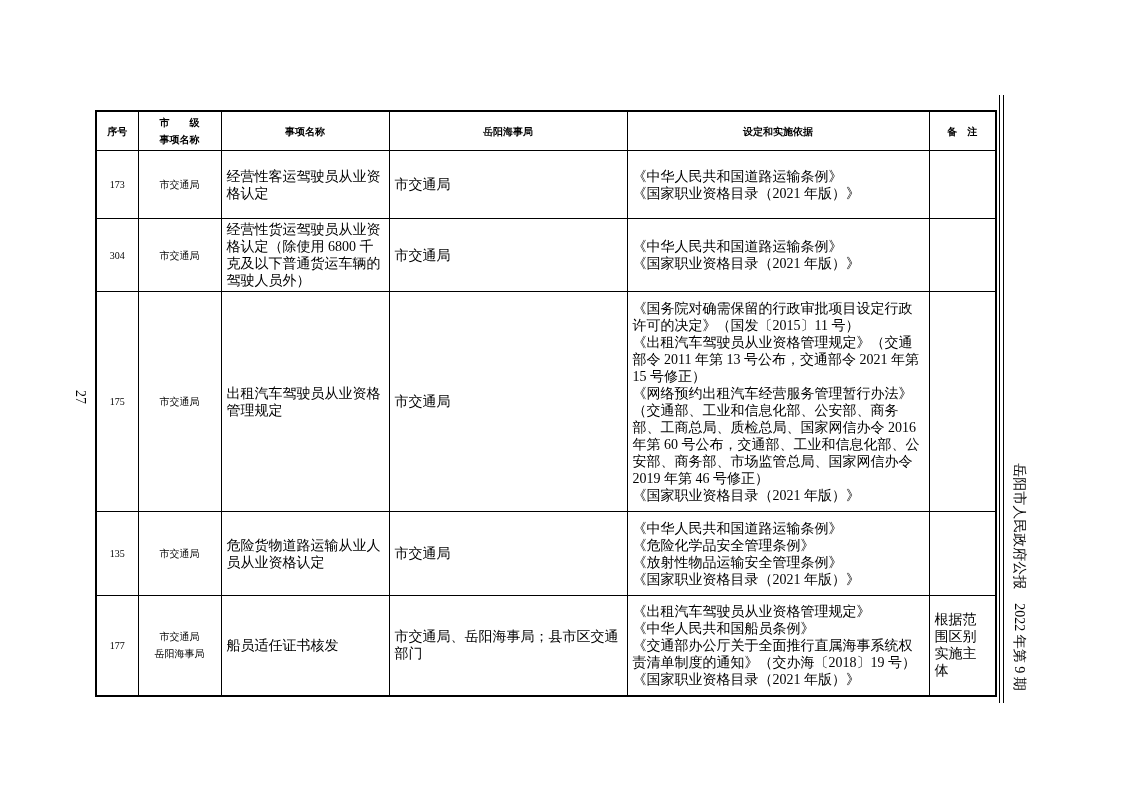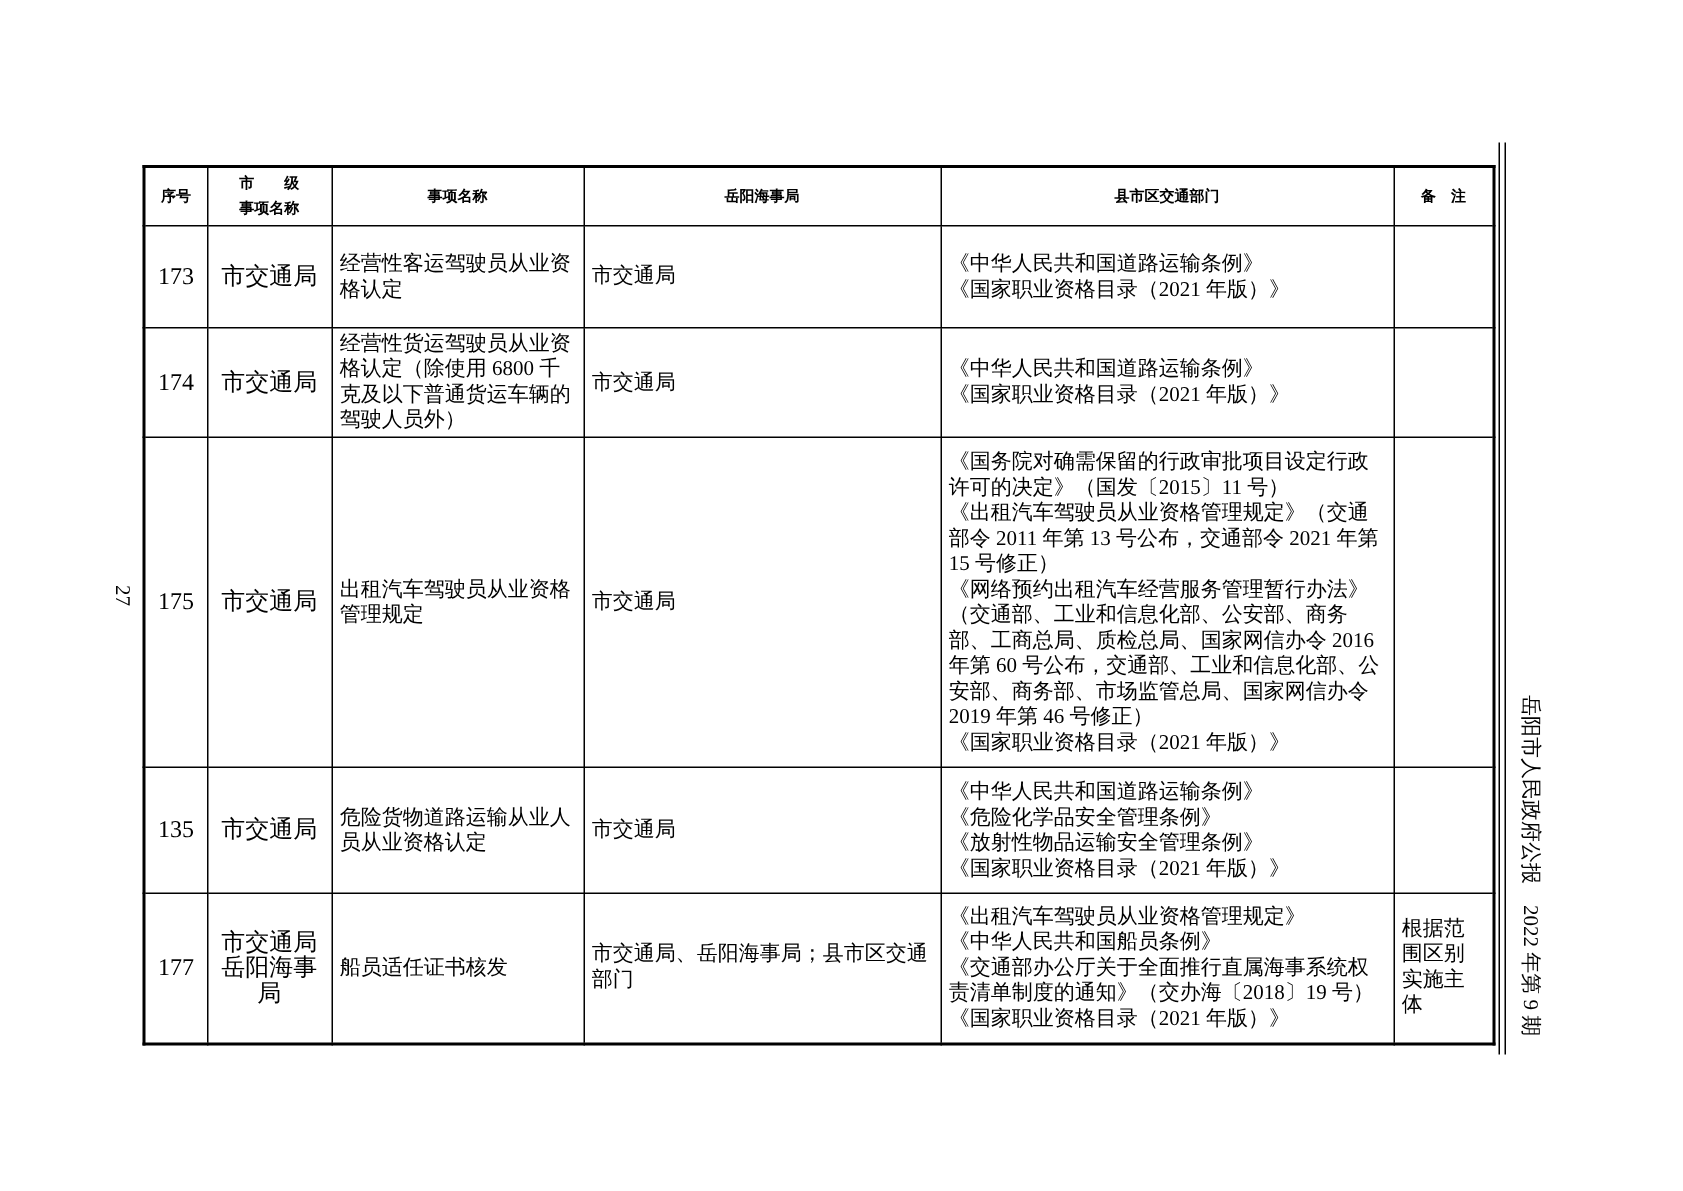--- a/index.html
+++ b/index.html
@@ -51,21 +51,21 @@
   th.hdr {
     font-family: "Liberation Sans", "DejaVu Sans", sans-serif;
     font-weight: bold;
     font-size: 10px;
     text-align: center;
     line-height: 17px;
     padding: 1px 2px;
   }
   td.c-index, td.c-dept {
     text-align: center;
-    font-size: 16px;
+    font-size: 10px;
     line-height: 17px;
   }
   td.c-item, td.c-agency, td.c-basis, td.c-remark {
     text-align: left;
     font-size: 14px;
     line-height: 17px;
   }
   td.c-basis div { margin: 0; }
   
   .side-rule {
@@ -110,40 +110,40 @@
       </colgroup>
       <thead>
         <tr>
           <th class="hdr">序号</th>
           <th class="hdr">
             <div>市　　级</div>
             <div>事项名称</div>
           </th>
           <th class="hdr">事项名称</th>
           <th class="hdr">岳阳海事局</th>
-          <th class="hdr">县市区交通部门</th>
+          <th class="hdr">设定和实施依据</th>
           <th class="hdr">备　注</th>
         </tr>
       </thead>
       <tbody id="rows-body">
           <tr style="height: 68px;">
             <td class="c-index">173</td>
             <td class="c-dept">
               <div>市交通局</div>
             </td>
             <td class="c-item">经营性客运驾驶员从业资格认定</td>
             <td class="c-agency">市交通局</td>
             <td class="c-basis">
               <div>《中华人民共和国道路运输条例》</div>
               <div>《国家职业资格目录（2021 年版）》</div>
             </td>
             <td class="c-remark"></td>
           </tr>
           <tr style="height: 72px;">
-            <td class="c-index">174</td>
+            <td class="c-index">304</td>
             <td class="c-dept">
               <div>市交通局</div>
             </td>
             <td class="c-item">经营性货运驾驶员从业资格认定（除使用 6800 千克及以下普通货运车辆的驾驶人员外）</td>
             <td class="c-agency">市交通局</td>
             <td class="c-basis">
               <div>《中华人民共和国道路运输条例》</div>
               <div>《国家职业资格目录（2021 年版）》</div>
             </td>
             <td class="c-remark"></td>

